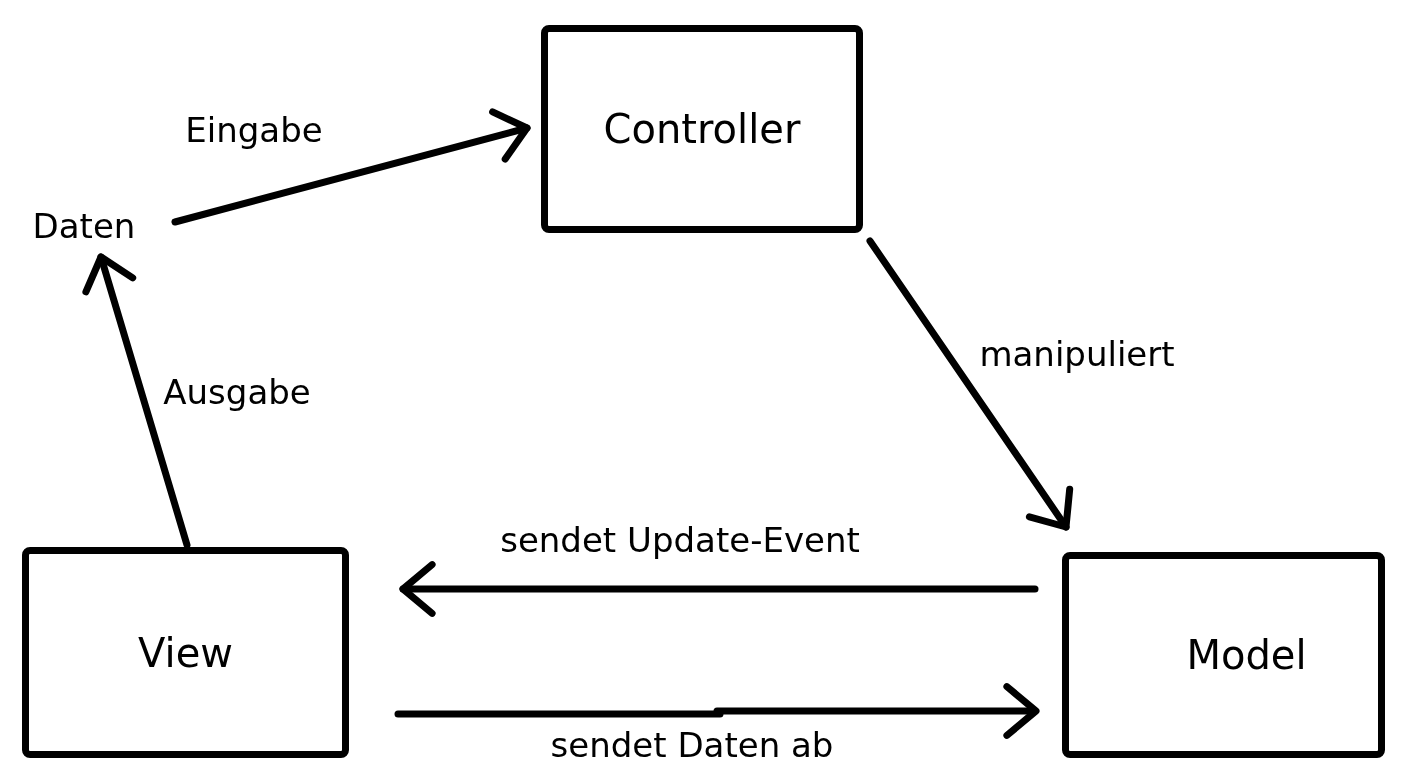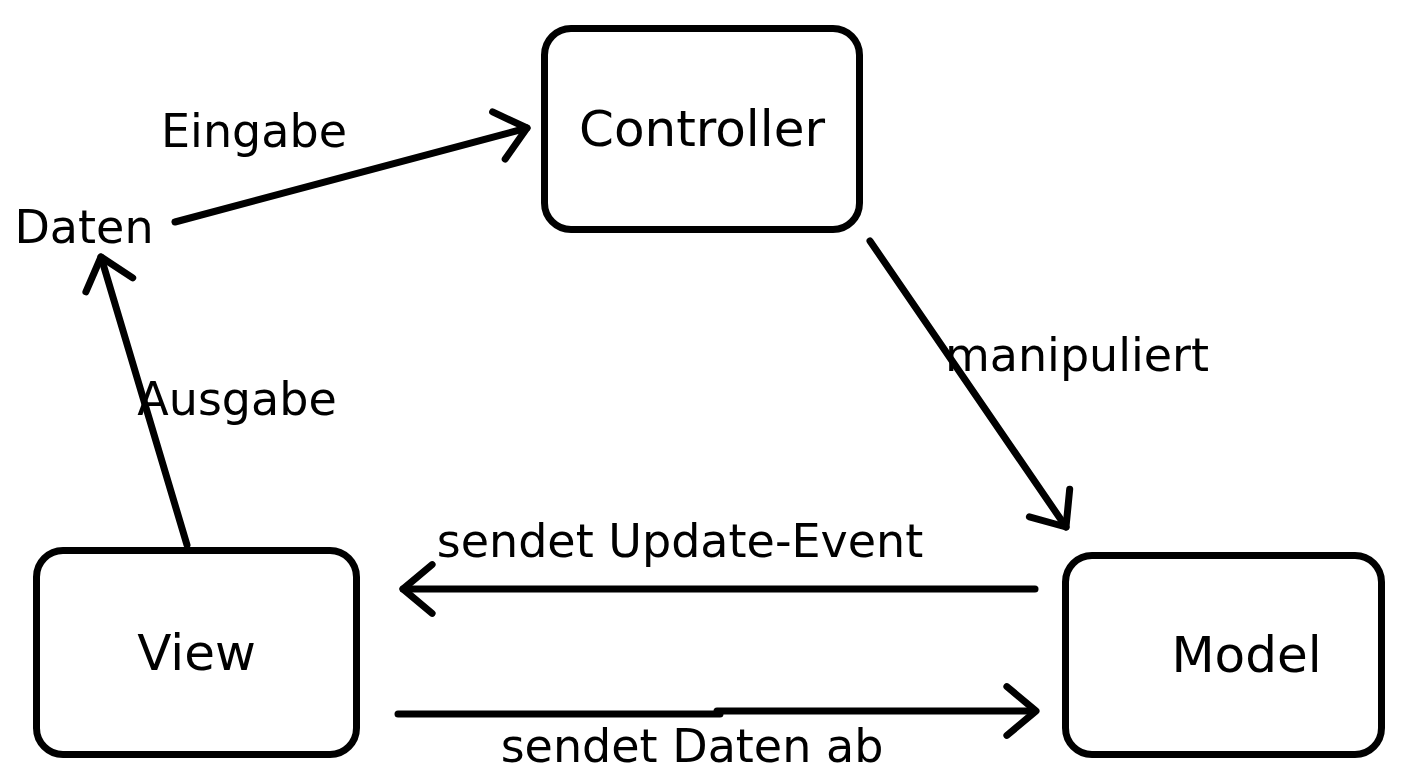--- a/index.html
+++ b/index.html
@@ -25,42 +25,42 @@
     left: 0;
     top: 0;
     width: 1415px;
     height: 780px;
     color: var(--ink);
   }
   .node {
     position: absolute;
     box-sizing: border-box;
     border: 7px solid var(--ink);
-    border-radius: 30px;
+    border-radius: 8px;
     background: var(--bg);
     display: flex;
     align-items: center;
     justify-content: center;
-    font-size: 50px;
+    font-size: 40px;
     line-height: 1;
     white-space: nowrap;
   }
   .node-controller { left: 541px; top: 25px;  width: 322px; height: 208px; }
-  .node-view       { left: 33px;  top: 547px; width: 327px; height: 211px; }
+  .node-view       { left: 22px;  top: 547px; width: 327px; height: 211px; }
   .node-model      { left: 1062px; top: 552px; width: 323px; height: 206px; padding-left: 46px; }
   .edge-label {
     position: absolute;
     transform: translate(-50%, -50%);
-    font-size: 46px;
+    font-size: 34px;
     line-height: 1.15;
     white-space: nowrap;
   }
   .label-nutzer      { left: 84px;   top: 227px; }
   .label-eingabe     { left: 254px;  top: 131px; }
-  .label-ausgabe     { left: 237px;  top: 393px; margin-top: 6px; }
+  .label-ausgabe     { left: 237px;  top: 393px; }
   .label-manipuliert { left: 1077px; top: 355px; }
   .label-sendet      { left: 680px;  top: 541px; }
   .label-fragt       { left: 692px;  top: 746px; }
 </style>
 </head>
 <body>
 
 <div class="stage">
 
   <svg class="arrows" viewBox="0 0 1415 780" fill="none" stroke="currentColor" stroke-width="7" stroke-linecap="round" stroke-linejoin="round">

